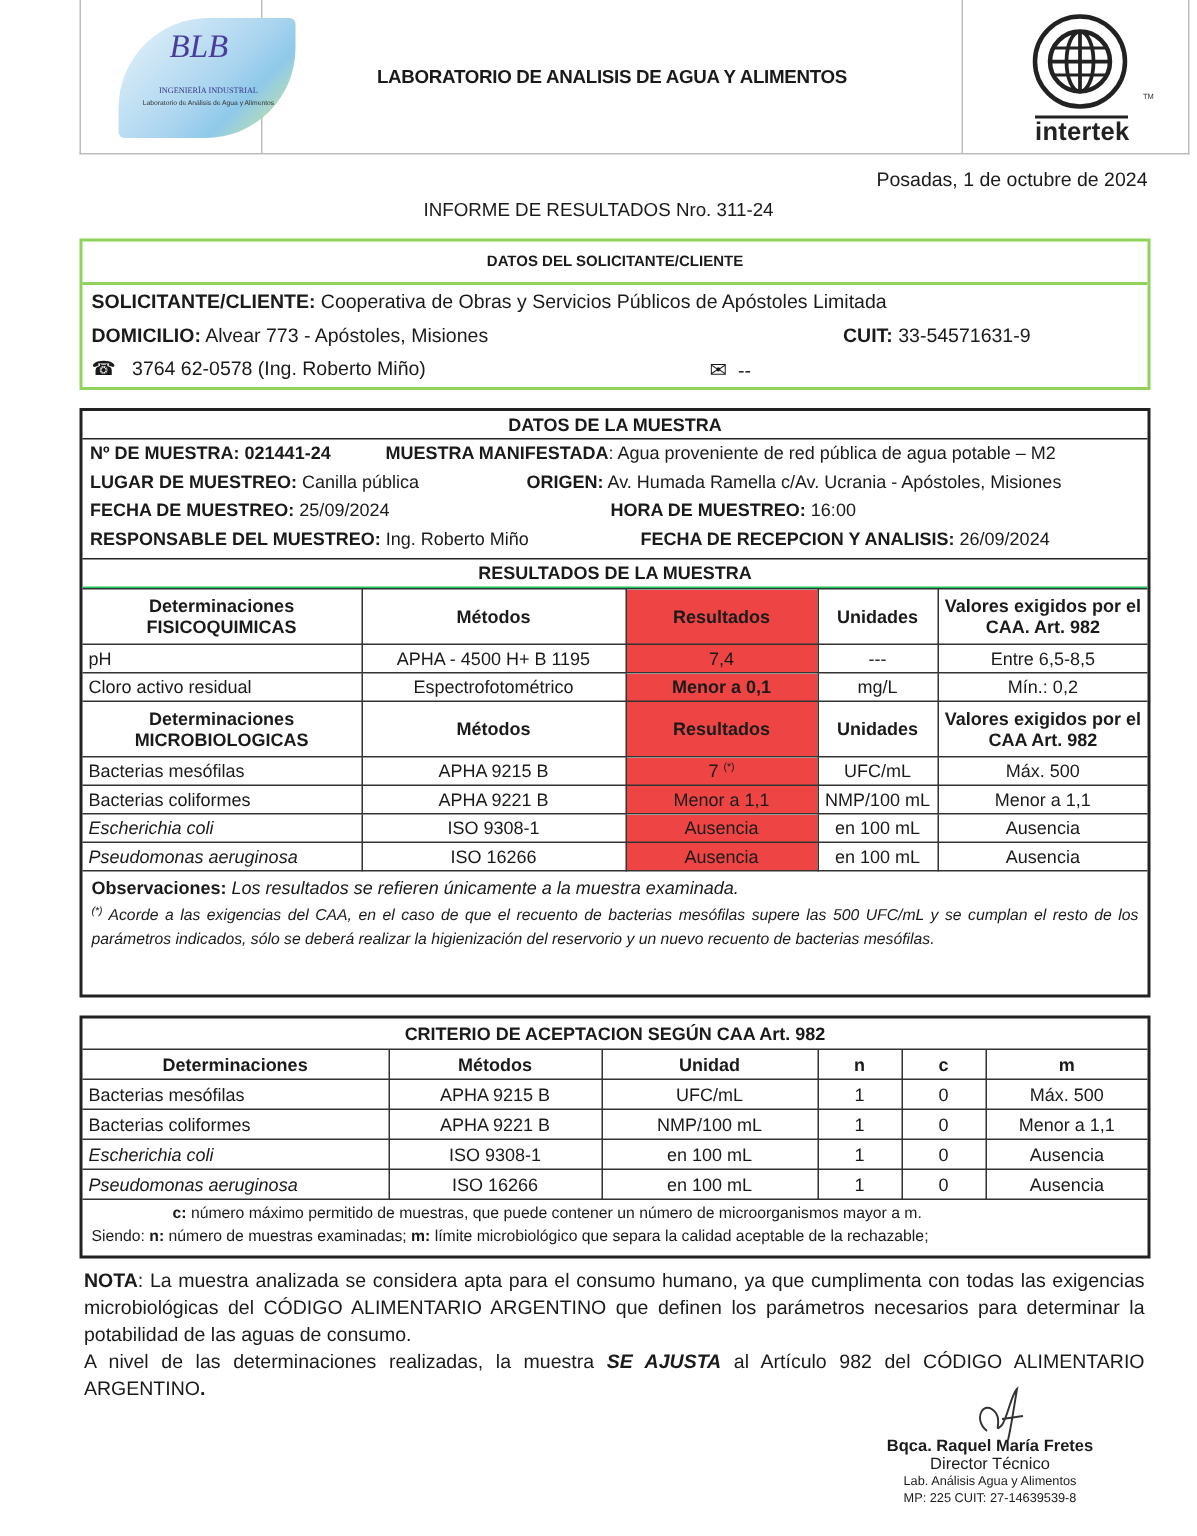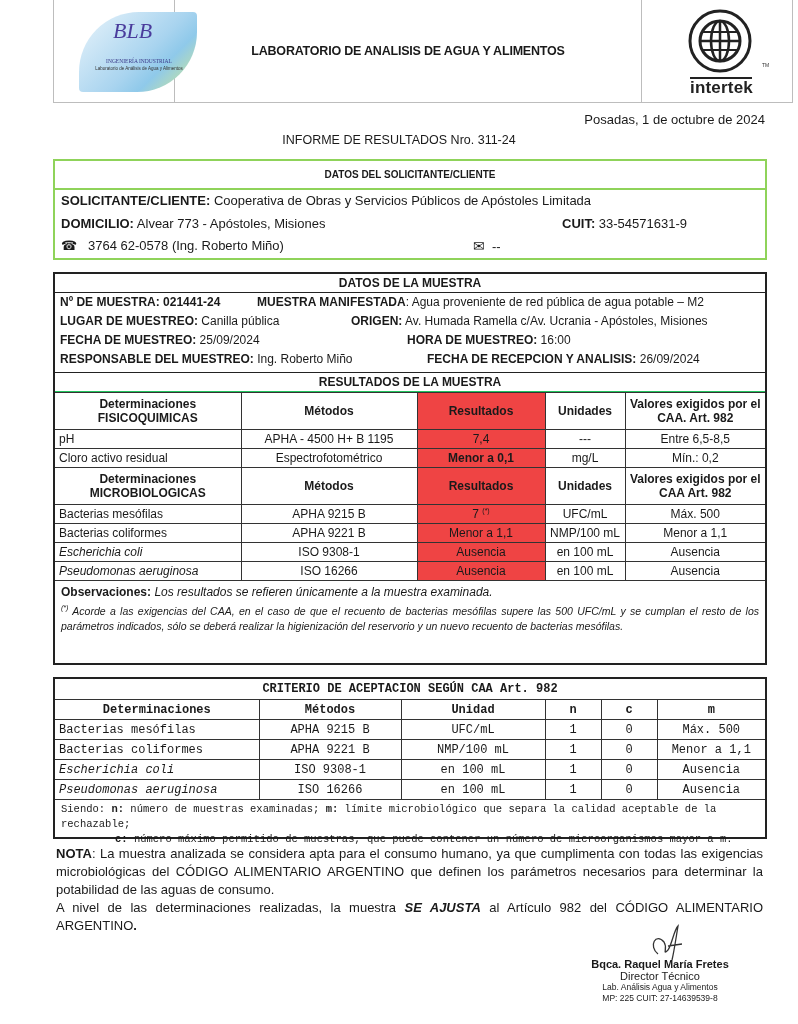--- a/index.html
+++ b/index.html
@@ -47,21 +47,21 @@
   .res tr.h th { height:36px; }
   .res tr.d td { height:18px; }
   .c { text-align:center; }
   .green { background:#ef4444; }
   .it { font-style:italic; }
   sup { font-size:7px; }
   .obs { padding:3px 6px; font-size:12px; line-height:16px; }
   .obs .note { font-size:10.5px; font-style:italic; text-align:justify; line-height:15px; }
 
   
-  .crit { left:53px; top:677px; width:714px; height:162px; border:2px solid #222; box-sizing:border-box;font-family:Liberation Mono, monospace; }
+  .crit { left:53px; top:677px; width:714px; height:162px; border:2px solid #222; box-sizing:border-box; }
   .crit .title { text-align:center; font-weight:bold; font-size:12px; height:20px; line-height:20px; border-bottom:1px solid #333; }
   .crit table td, .crit table th { height:19px; }
   .crit table tr td:first-child, .crit table tr th:first-child { border-left:none; }
   .crit table tr td:last-child, .crit table tr th:last-child { border-right:none; }
   .crit .foot { font-size:10.5px; padding:2px 6px; line-height:15px; }
 
   .nota { left:56px; top:845px; width:707px; font-size:13px; line-height:18px; text-align:justify; }
   .sig { left:560px; top:930px; width:200px; text-align:center; }
   .sig .name { font-weight:bold; font-size:11px; margin-top:28px; }
   .sig .role { font-size:11px; }
@@ -255,22 +255,22 @@
       <td class="it">Pseudomonas aeruginosa</td>
       <td class="c">ISO 16266</td>
       <td class="c">en 100 mL</td>
       <td class="c">1</td>
       <td class="c">0</td>
       <td class="c">Ausencia</td>
     </tr>
   </tbody>
     </table>
   <div class="foot">
+    <div style="padding-left:54px"><b>c:</b><span> número máximo permitido de muestras, que puede contener un número de microorganismos mayor a m.</span></div>
     <div><span>Siendo:  </span><b>n:</b><span> número de muestras examinadas; </span><b>m:</b><span> límite microbiológico que separa la calidad aceptable de la rechazable;</span></div>
-    <div style="padding-left:54px"><b>c:</b><span> número máximo permitido de muestras, que puede contener un número de microorganismos mayor a m.</span></div>
   </div>
 </div>
 
 <div class="abs nota">
   <div><b>NOTA</b><span>: La muestra analizada se considera apta para el consumo humano, ya que cumplimenta con todas las exigencias microbiológicas del CÓDIGO ALIMENTARIO ARGENTINO que definen los parámetros necesarios para determinar la potabilidad de las aguas de consumo.</span></div>
   <div><span>A nivel de las determinaciones realizadas, la muestra </span><b><i>SE AJUSTA</i></b><span> al Artículo 982 del CÓDIGO ALIMENTARIO ARGENTINO</span><b>.</b></div>
 </div>
 
 <div class="abs sig">
   <svg width="60" height="40" viewBox="0 0 60 40" style="position:absolute;left:78px;top:-6px">

